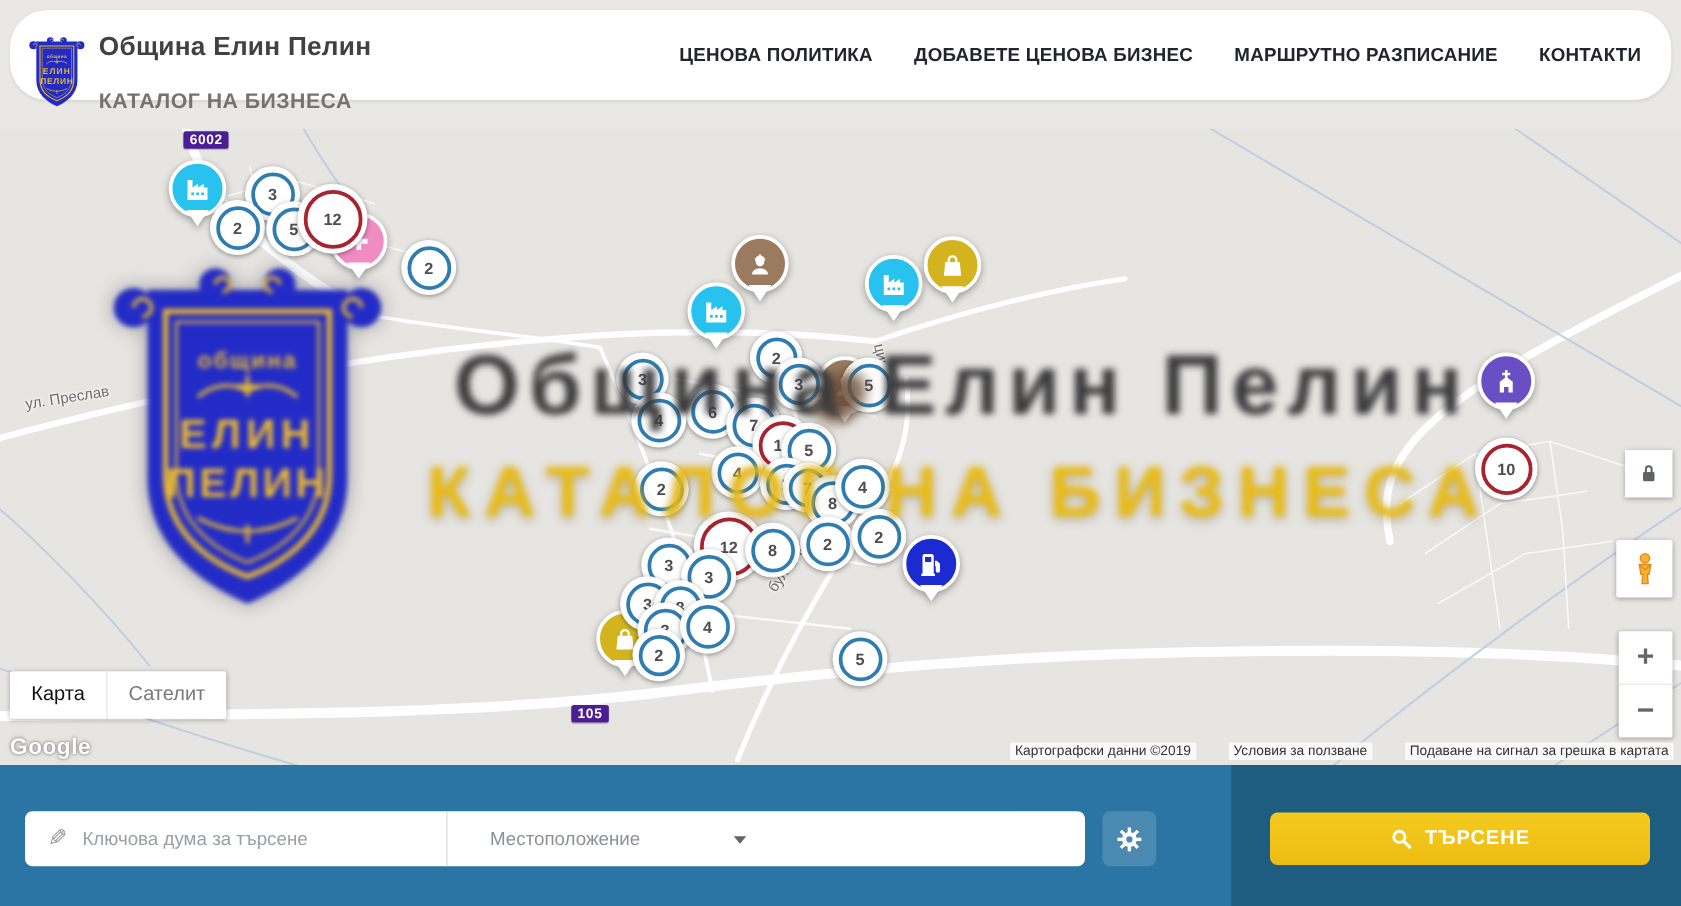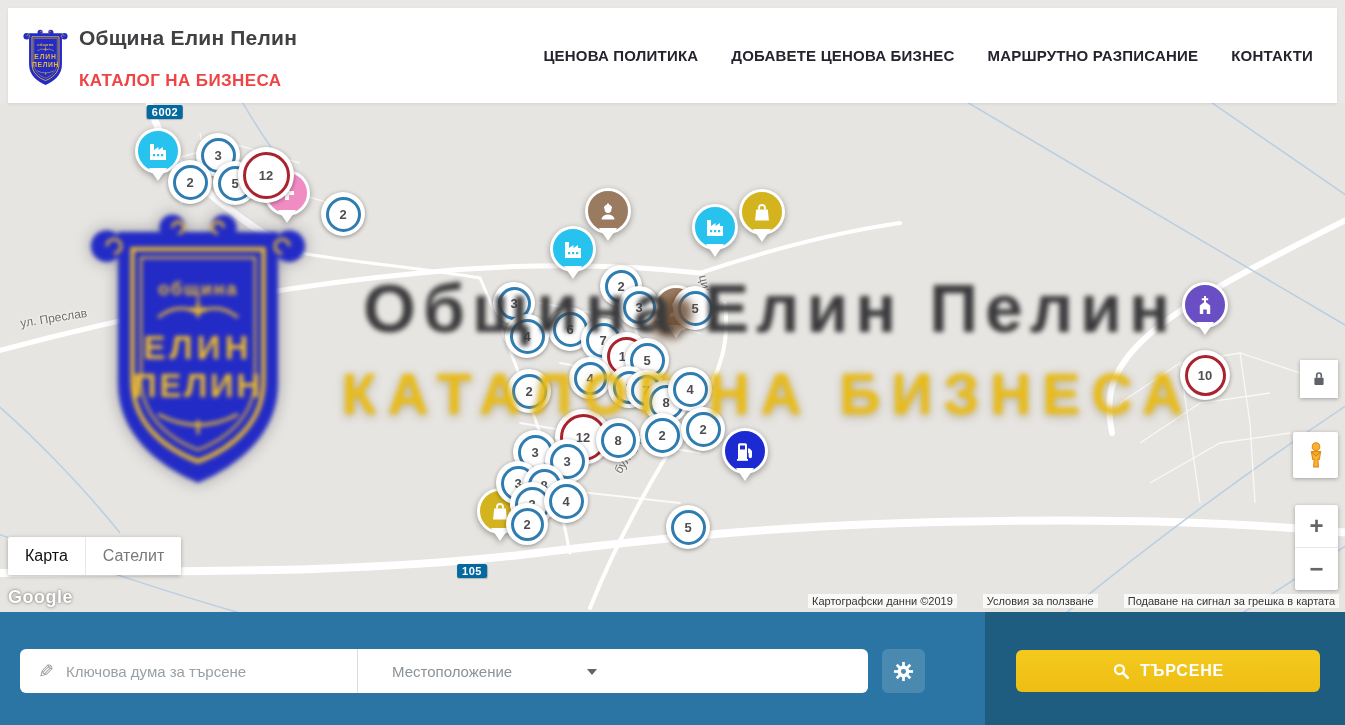--- a/index.html
+++ b/index.html
@@ -1,35 +1,35 @@
 <!DOCTYPE html>
 <html><head>
 <meta charset="utf-8">
 <style>
   * { margin:0; padding:0; box-sizing:border-box; }
   html,body { width:1345px; height:725px; overflow:hidden; background:#e9e8e6;
               font-family:"Liberation Sans", sans-serif; }
 
   
-  .header { position:absolute; top:8px; left:8px; right:8px; height:95px;
-            background:#fff; box-shadow:0 1px 3px rgba(0,0,0,.08); z-index:30; }
+  .header { position:absolute; top:8px; left:8px; right:8px; height:72px;
+            background:#fff; box-shadow:0 1px 3px rgba(0,0,0,.08); z-index:30;border-radius:30px; }
   .brand { position:absolute; left:14px; top:18px; display:flex; align-items:center; cursor:pointer; }
   .brand svg.crest-small { width:47px; height:59px; }
   .brand-text { margin-left:10px; }
   .site-title { font-size:21px; font-weight:bold; color:#414144; letter-spacing:.2px; }
-  .site-subtitle { font-size:17px; font-weight:bold; color:#ef4444; letter-spacing:.4px; margin-top:21px; }
+  .site-subtitle { font-size:17px; font-weight:bold; color:#737373; letter-spacing:.4px; margin-top:21px; }
   .nav { position:absolute; right:24px; top:0; height:100%; display:flex; align-items:center; gap:33px; }
   .nav a { font-size:15px; font-weight:bold; color:#24242e; text-decoration:none; letter-spacing:.2px; cursor:pointer; }
 
   
   .map { position:absolute; top:103px; left:0; width:1345px; height:509px;
          background:#e7e5e1; overflow:hidden; cursor:default; }
   .map svg.roads { position:absolute; left:0; top:0; }
 
-  .road-badge { position:absolute; transform:translate(-50%,-50%); background:#0369a1;
+  .road-badge { position:absolute; transform:translate(-50%,-50%); background:#4c1d95;
                 color:#fff; font-size:11px; font-weight:bold; padding:1px 5px; border-radius:2px;
                 box-shadow:0 1px 1px rgba(0,0,0,.2); letter-spacing:.5px; }
   .street-label { position:absolute; color:#6e6e6e; font-size:12px; white-space:nowrap;
                   text-shadow:0 0 3px #fff, 0 0 3px #fff; }
 
   .cluster { position:absolute; background:#fff; border-radius:50%;
              box-shadow:0 1px 4px rgba(0,0,0,.4); display:flex; align-items:center;
              justify-content:center; cursor:pointer; }
   .cluster .ring { width:calc(100% - 9px); height:calc(100% - 9px); border:3px solid #2f7cb1;
                    border-radius:50%; display:flex; align-items:center; justify-content:center; }

